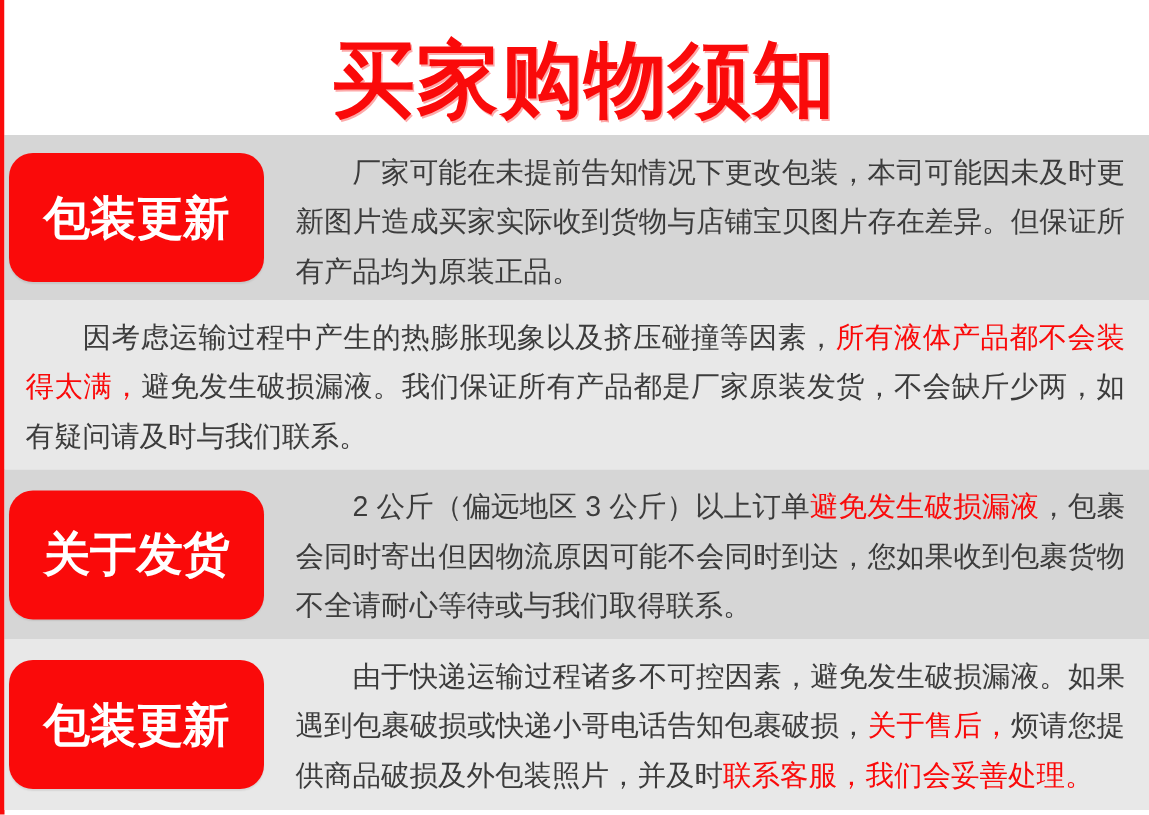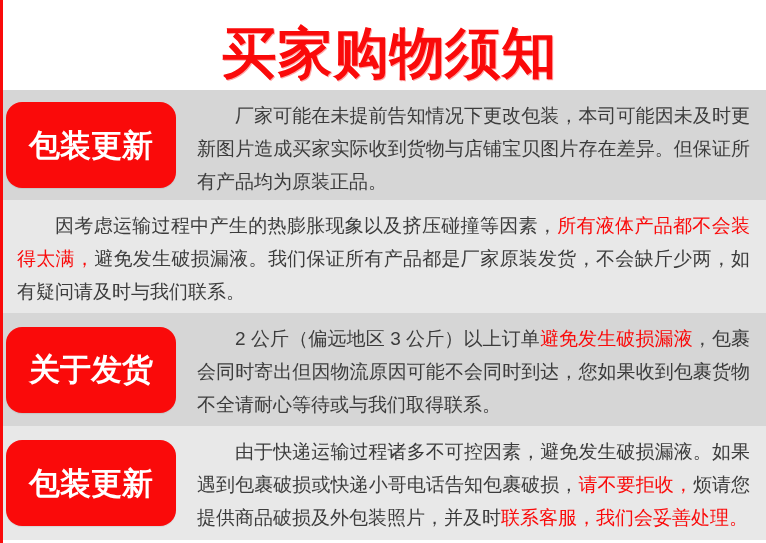--- a/index.html
+++ b/index.html
@@ -145,18 +145,18 @@
   </div>
 
   <div class="row r4">
     <div class="badge-cell">
       <div class="badge">
         <span class="badge-label">包装更新</span>
       </div>
     </div>
     <div class="body-cell">
       <div class="body-text">
-        <span>由于快递运输过程诸多不可控因素，避免发生破损漏液。如果遇到包裹破损或快递小哥电话告知包裹破损，</span><span class="hl">请不要拒收，</span><span>烦请您提供商品破损及外包装照片，并及时</span><span class="hl">联系客服，我们会妥善处理。</span>
+        <span>由于快递运输过程诸多不可控因素，避免发生破损漏液。如果遇到包裹破损或快递小哥电话告知包裹破损，</span><span class="hl">关于售后，</span><span>烦请您提供商品破损及外包装照片，并及时</span><span class="hl">联系客服，我们会妥善处理。</span>
       </div>
     </div>
   </div>
 
 </div>
 
 </body></html>

